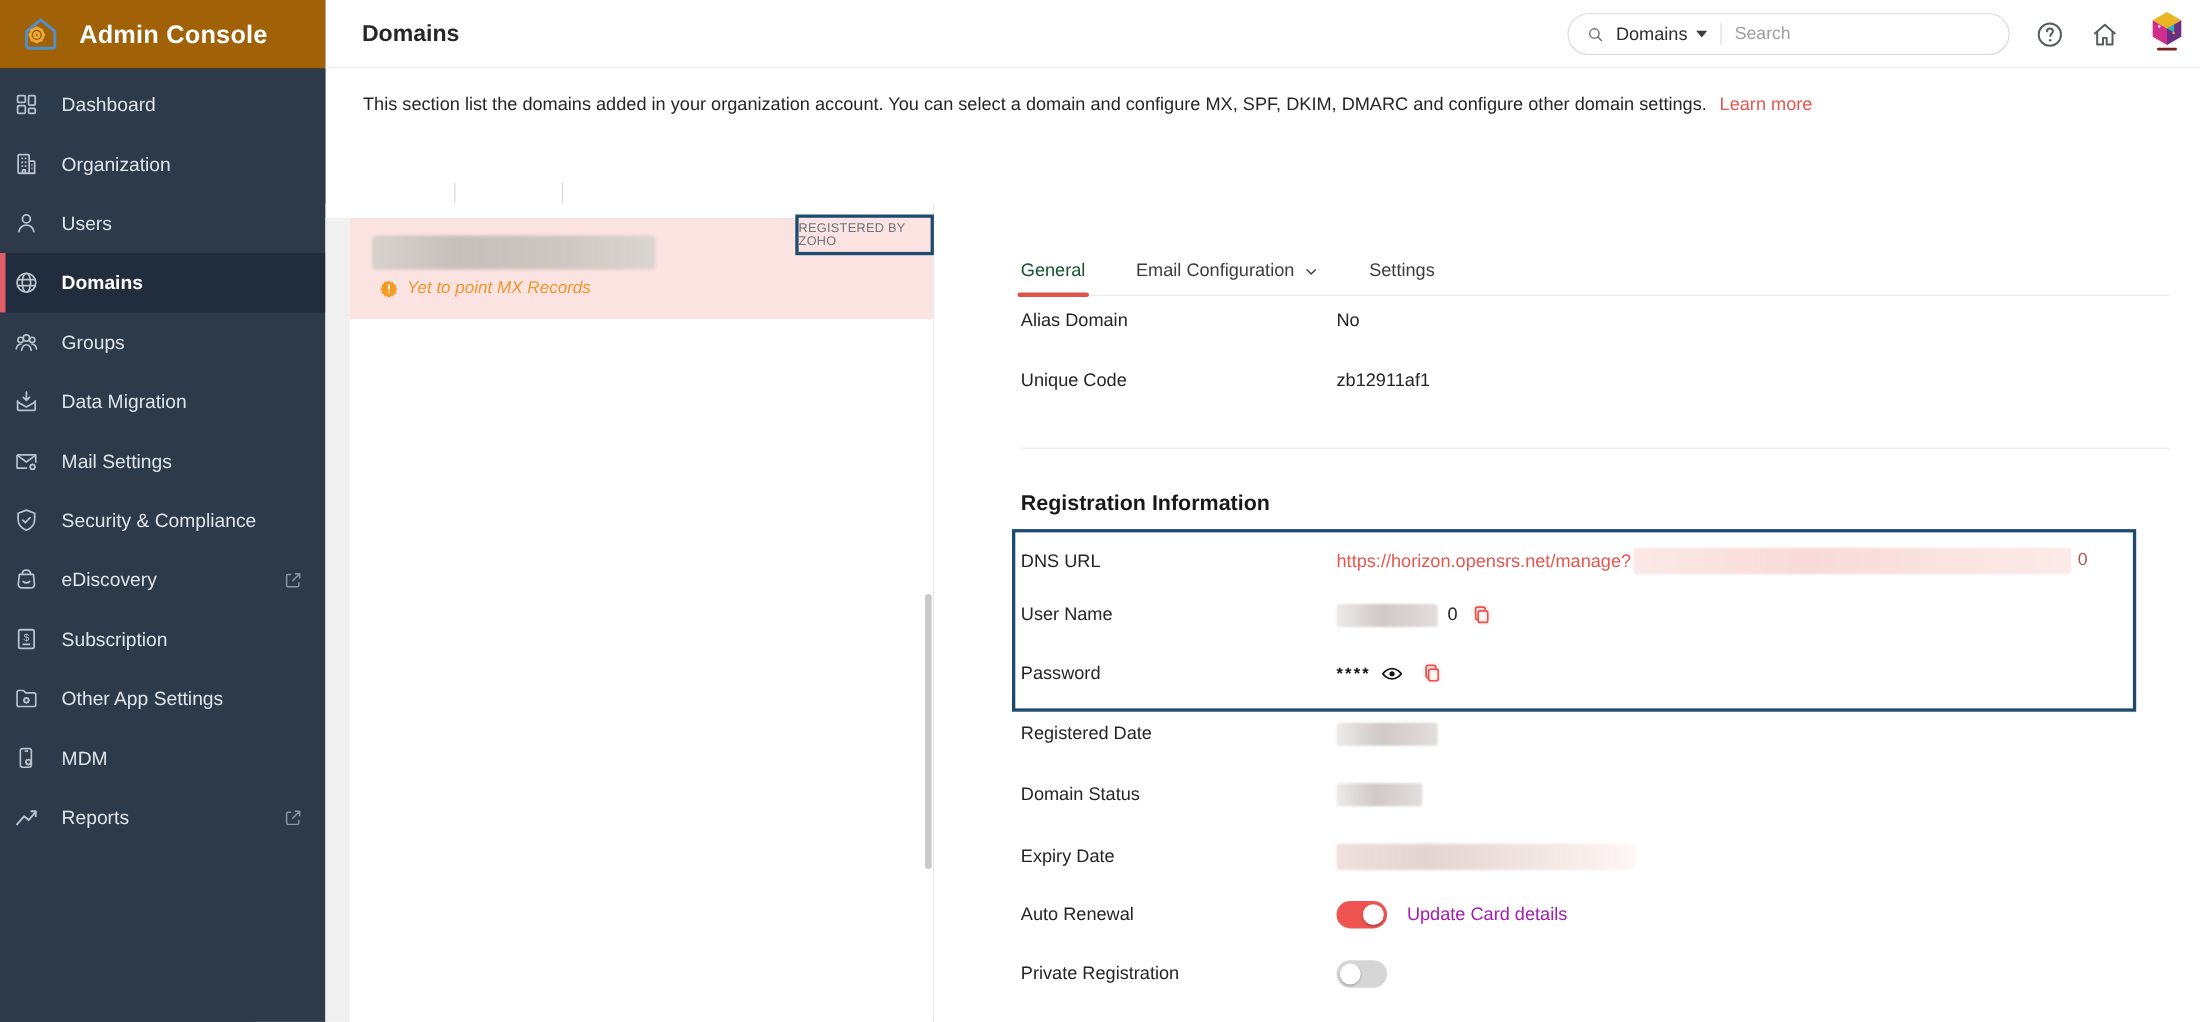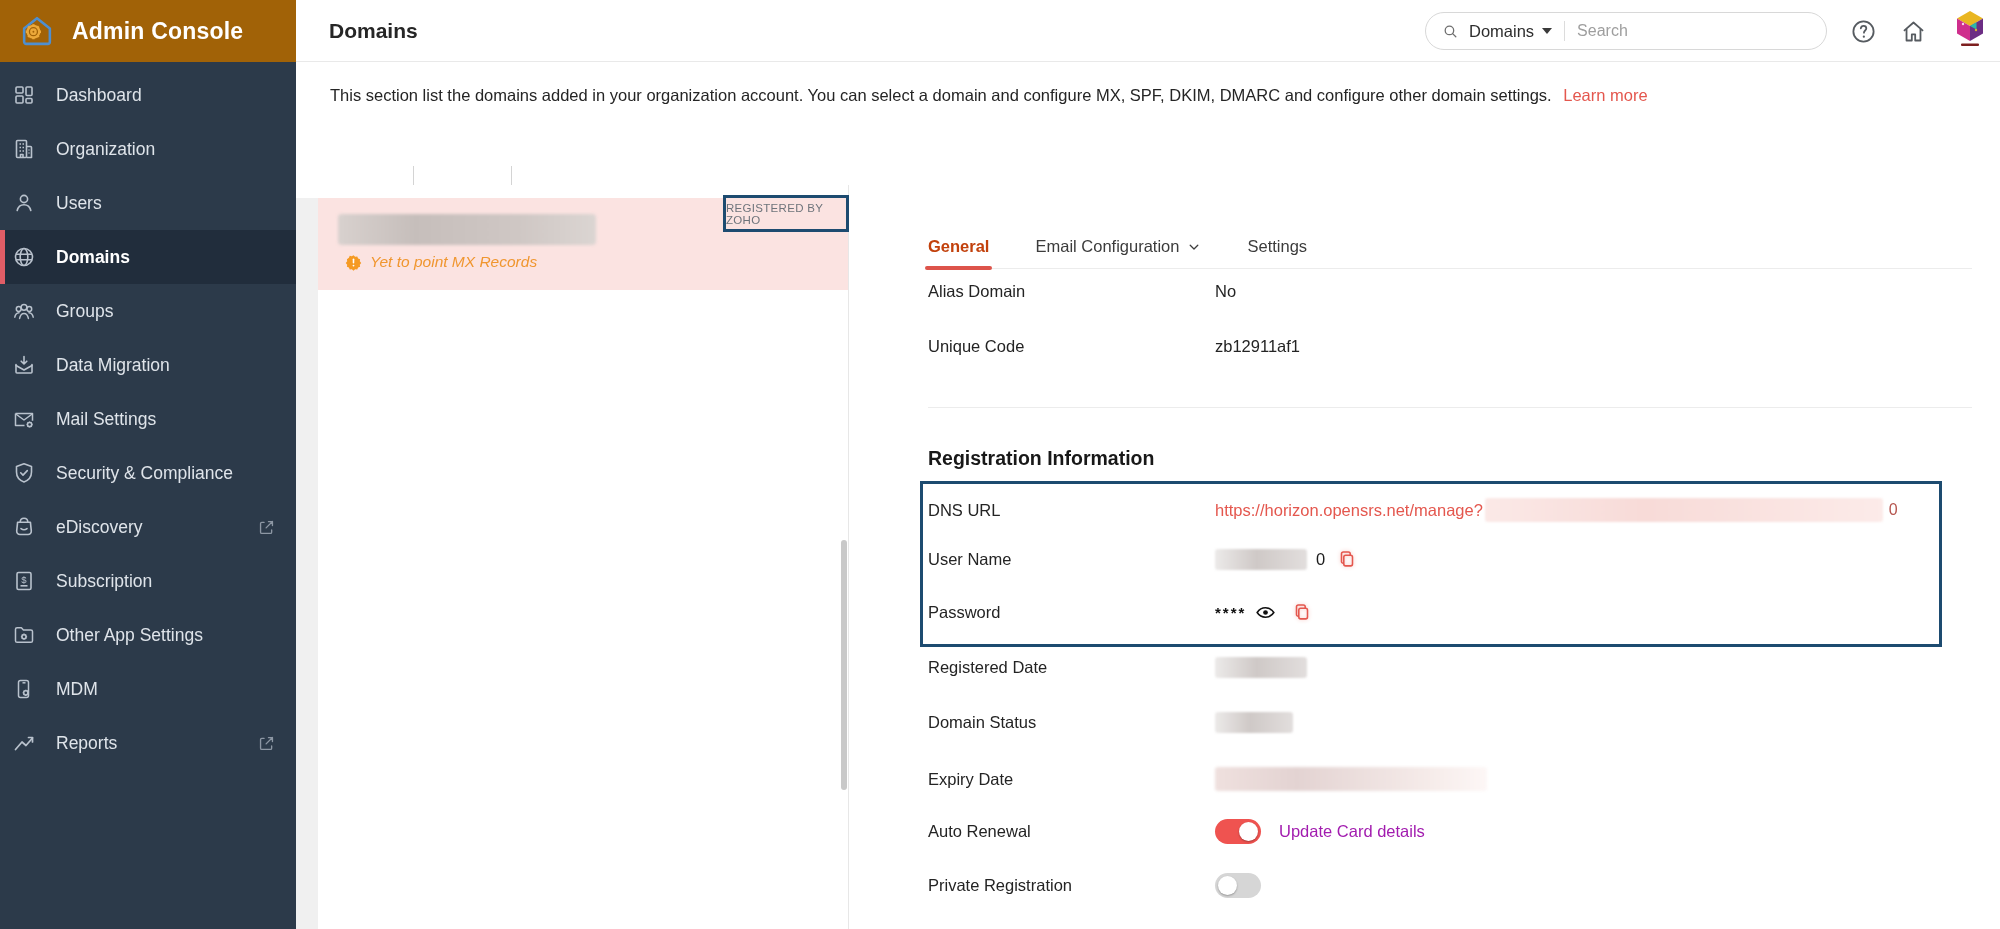--- a/index.html
+++ b/index.html
@@ -65,21 +65,21 @@
   .scroll-thumb { position:absolute; right:1px; top:355px; width:6px; height:250px; background:#c9c9c9;
                   border-radius:3px; }
 
   
   .details { position:absolute; left:850px; top:185px; right:0; bottom:0; background:#fff; }
   .tabs { position:absolute; left:78px; right:28px; top:40px; height:44px; border-bottom:1px solid #ececec;
           display:flex; gap:46px; align-items:center; }
   .tab { font-size:16.5px; color:#3c3c3c; display:flex; align-items:center; gap:8px; cursor:pointer;
          position:relative; height:100%; }
   .tab svg { width:14px; height:14px; color:#3c3c3c; }
-  .tab.active { font-weight:700; color:#c2410c; }
+  .tab.active { font-weight:400; color:#14532d; }
   .tab.active::after { content:""; position:absolute; left:-3px; right:-3px; bottom:-2px; height:4px;
                        background:#dd544b; border-radius:3px; }
   .drow { position:absolute; left:78px; display:flex; align-items:center; font-size:16.5px; color:#242424; }
   .dlabel { width:287px; flex:none; }
   .dvalue { display:flex; align-items:center; }
   .div-h { position:absolute; left:78px; right:28px; top:222px; height:1px; background:#ececec; }
   .reg-heading { position:absolute; left:78px; top:262px; font-size:19.5px; font-weight:700; color:#181818; }
   .navy-box { position:absolute; left:70px; top:296px; width:1022px; height:166px; border:3px solid #1d4b70; }
   .navy-box .drow { left:5px; }
   .dns-link { color:#e4574e; cursor:pointer; text-decoration:none; }

